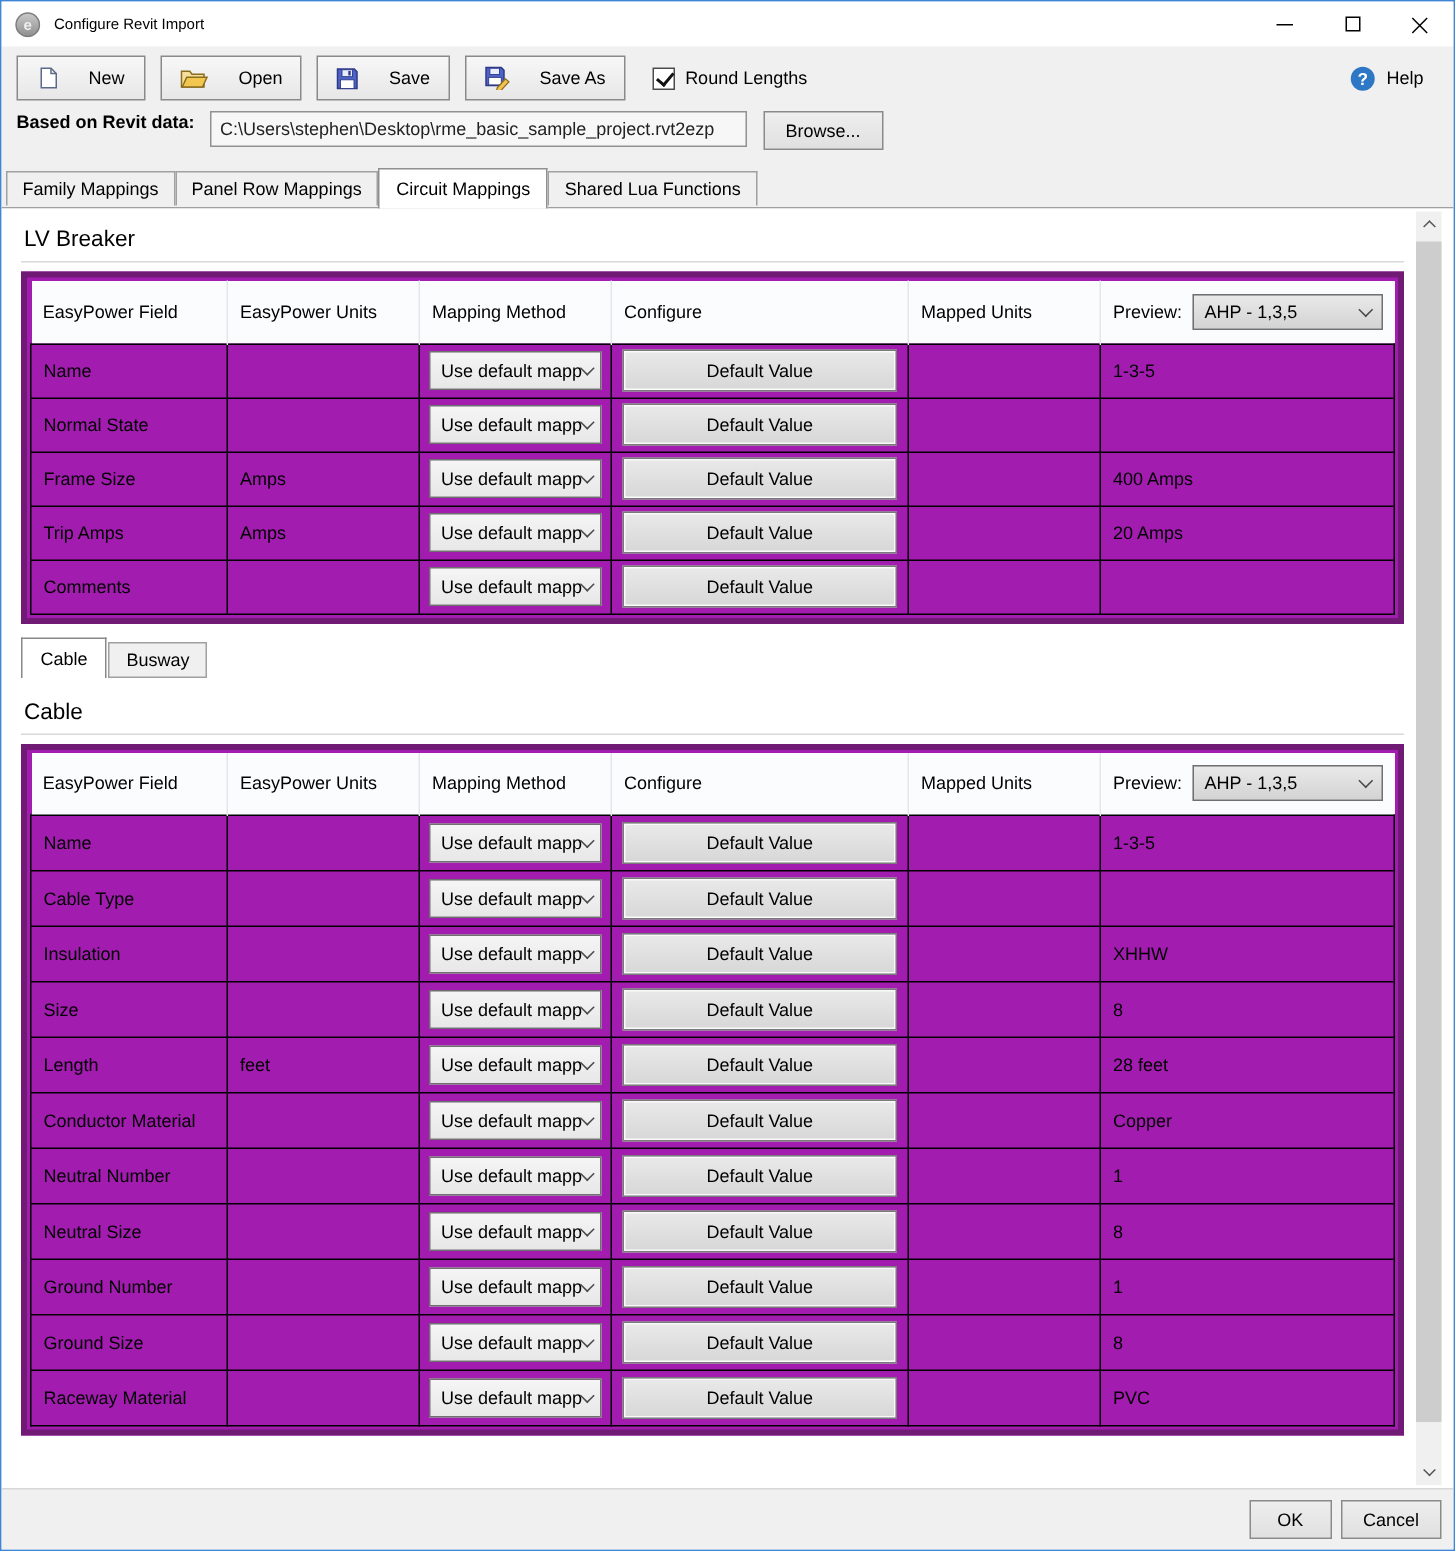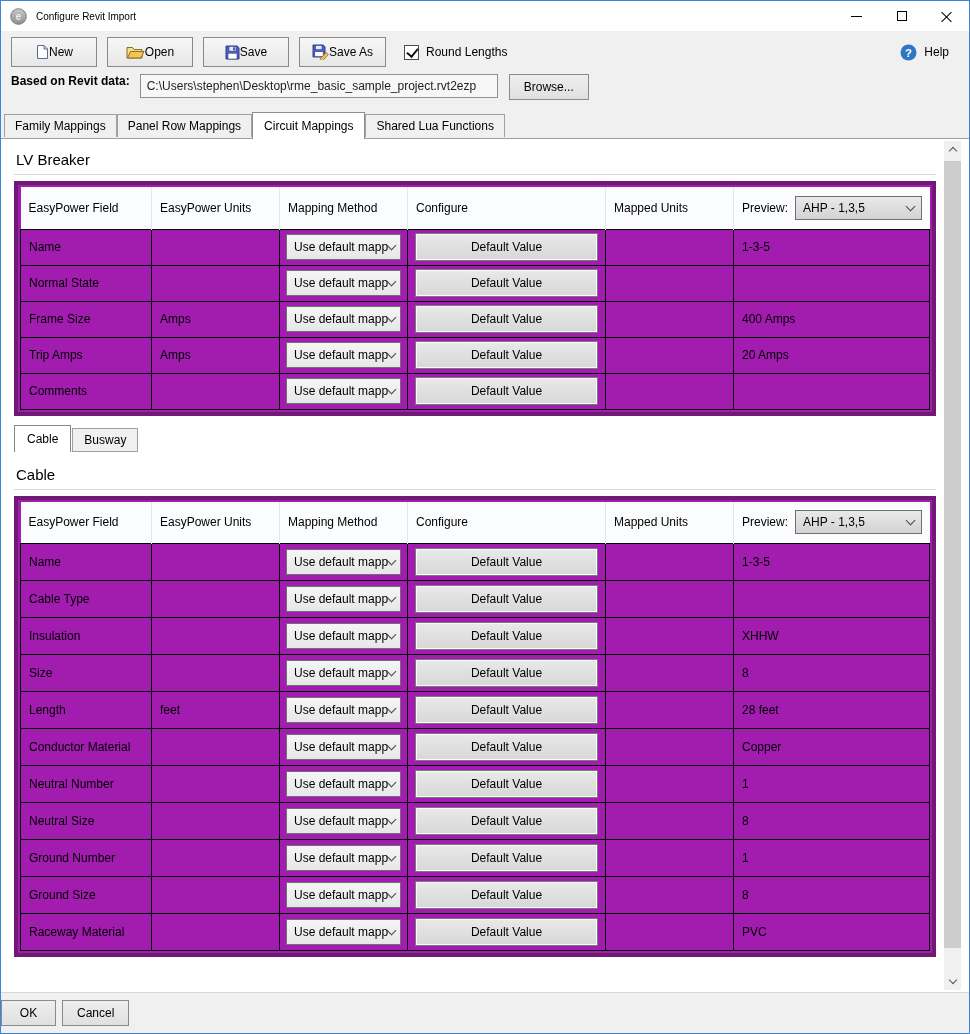--- a/index.html
+++ b/index.html
@@ -21,21 +21,21 @@
   .min-glyph { width:11px; height:1px; background:#000; display:block; }
   .max-glyph { width:10px; height:10px; border:1px solid #000; display:block; }
   .close-glyph { position:relative; width:11px; height:11px; display:block; }
   .close-glyph::before,.close-glyph::after{content:"";position:absolute;left:5px;top:-1px;width:1px;height:14px;background:#000;}
   .close-glyph::before{transform:rotate(45deg);} .close-glyph::after{transform:rotate(-45deg);}
 
   
   .command-area { background:#f0f0f0; flex:0 0 auto; }
   .toolbar { display:flex; align-items:center; padding:6px 14px 5px 10px; }
   .tb-btn {
-    display:inline-flex; align-items:center; justify-content:center; gap:0;
+    display:inline-flex; align-items:center; justify-content:center; gap:20px;
     height:30px; min-width:86px; padding:0 12px; margin-right:10px;
     border:1px solid #8a8a8a; background:linear-gradient(#f7f7f7,#e7e7e7);
     font-size:12px; font-family:inherit; cursor:default;
   }
   .checkbox-wrap { display:flex; align-items:center; gap:7px; margin-left:8px; }
   .checkbox { width:15px; height:15px; background:#fff; border:1px solid #4a4a4a; position:relative; }
   .checkbox.checked::after { content:""; position:absolute; left:4px; top:0px; width:5px; height:9px;
     border:solid #111; border-width:0 2px 2px 0; transform:rotate(40deg); }
   .toolbar-spacer { flex:1; }
   .help-wrap { display:flex; align-items:center; gap:7px; margin-right:6px; }
@@ -96,21 +96,21 @@
 
   
   .vscroll { position:absolute; top:2px; bottom:2px; right:8px; width:17px; background:#f0f0f0; }
   .scroll-arrow { position:absolute; left:0; width:17px; height:17px; display:flex; align-items:center; justify-content:center; }
   .scroll-arrow.up { top:0; } .scroll-arrow.down { bottom:0; }
   .scroll-arrow .chev { border-color:#555; width:6px; height:6px; }
   .scroll-thumb { position:absolute; left:0; right:0; top:20px; bottom:42px; background:#cdcdcd; }
 
   
   .footer { flex:0 0 41px; background:#f0f0f0; border-top:1px solid #d7d7d7;
-    display:flex; align-items:center; gap:6px; padding-right:8px; }
+    display:flex; align-items:center; justify-content:flex-end; gap:6px; padding-right:8px; }
   .footer-btn { height:26px; min-width:55px; padding:0 14px; border:1px solid #8a8a8a;
     background:linear-gradient(#eee,#e0e0e0); font-size:12px; font-family:inherit; }
 </style>
 </head>
 <body>
 
 <div class="window">
 
   <div class="titlebar">
     <svg class="app-icon" viewBox="0 0 17 17">

